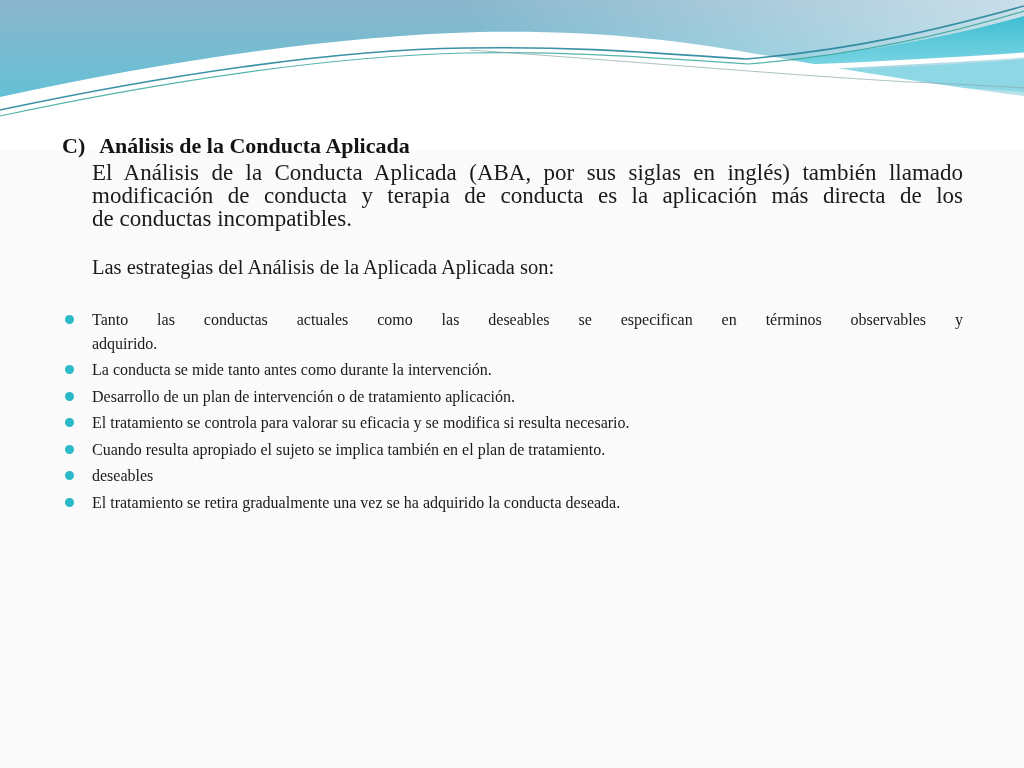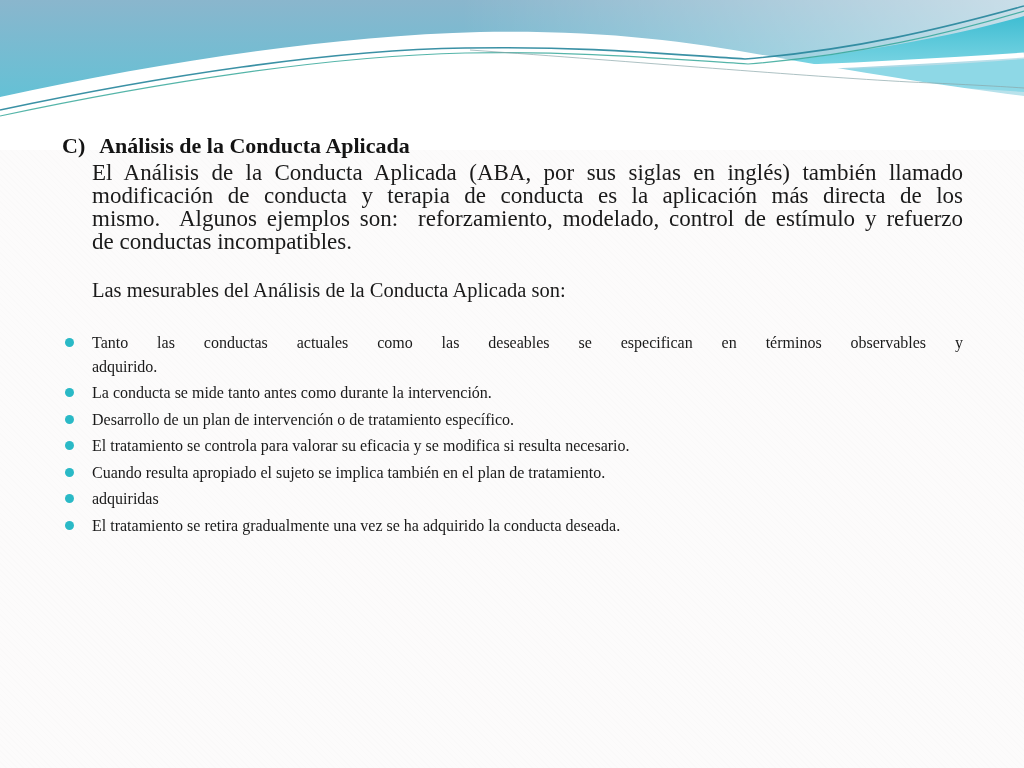--- a/index.html
+++ b/index.html
@@ -109,25 +109,24 @@
 
   <div class="content">
 
     <div class="heading">
       <span class="heading-label">C)</span><span class="heading-title">Análisis de la Conducta Aplicada</span>
     </div>
 
     <div class="paragraph">
         <div class="jline">El Análisis de la Conducta Aplicada (ABA, por sus siglas en inglés) también llamado</div>
         <div class="jline">modificación de conducta y terapia de conducta es la aplicación más directa de los</div>
-        <div class="jline">mismo.&nbsp; Algunos ejemplos son:&nbsp; reforzamiento, modelado, control de estímulo y refuerzo</div>
         <div class="jline">de conductas incompatibles.</div>
       </div>
 
-    <div class="subheading">Las mesurables del Análisis de la Conducta Aplicada son:</div>
+    <div class="subheading">Las estrategias del Análisis de la Aplicada Aplicada son:</div>
 
     <ul class="bullets">
 
         <li class="bullet-item">
           <span class="bullet-dot"></span>
           <div class="bullet-text">
             <div class="jline">Tanto las conductas actuales como las deseables se especifican en términos observables y</div>
             <div class="jline">adquirido.</div>
           </div>
         </li>
@@ -136,42 +135,42 @@
           <span class="bullet-dot"></span>
           <div class="bullet-text">
             <div class="jline">La conducta se mide tanto antes como durante la intervención.</div>
           </div>
         </li>
 
 
         <li class="bullet-item">
           <span class="bullet-dot"></span>
           <div class="bullet-text">
-            <div class="jline">Desarrollo de un plan de intervención o de tratamiento específico.</div>
+            <div class="jline">Desarrollo de un plan de intervención o de tratamiento aplicación.</div>
           </div>
         </li>
 
         <li class="bullet-item">
           <span class="bullet-dot"></span>
           <div class="bullet-text">
             <div class="jline">El tratamiento se controla para valorar su eficacia y se modifica si resulta necesario.</div>
           </div>
         </li>
 
         <li class="bullet-item">
           <span class="bullet-dot"></span>
           <div class="bullet-text">
             <div class="jline">Cuando resulta apropiado el sujeto se implica también en el plan de tratamiento.</div>
           </div>
         </li>
 
         <li class="bullet-item">
           <span class="bullet-dot"></span>
           <div class="bullet-text">
-            <div class="jline">adquiridas</div>
+            <div class="jline">deseables</div>
           </div>
         </li>
 
         <li class="bullet-item">
           <span class="bullet-dot"></span>
           <div class="bullet-text">
             <div class="jline">El tratamiento se retira gradualmente una vez se ha adquirido la conducta deseada.</div>
           </div>
         </li>
       </ul>

